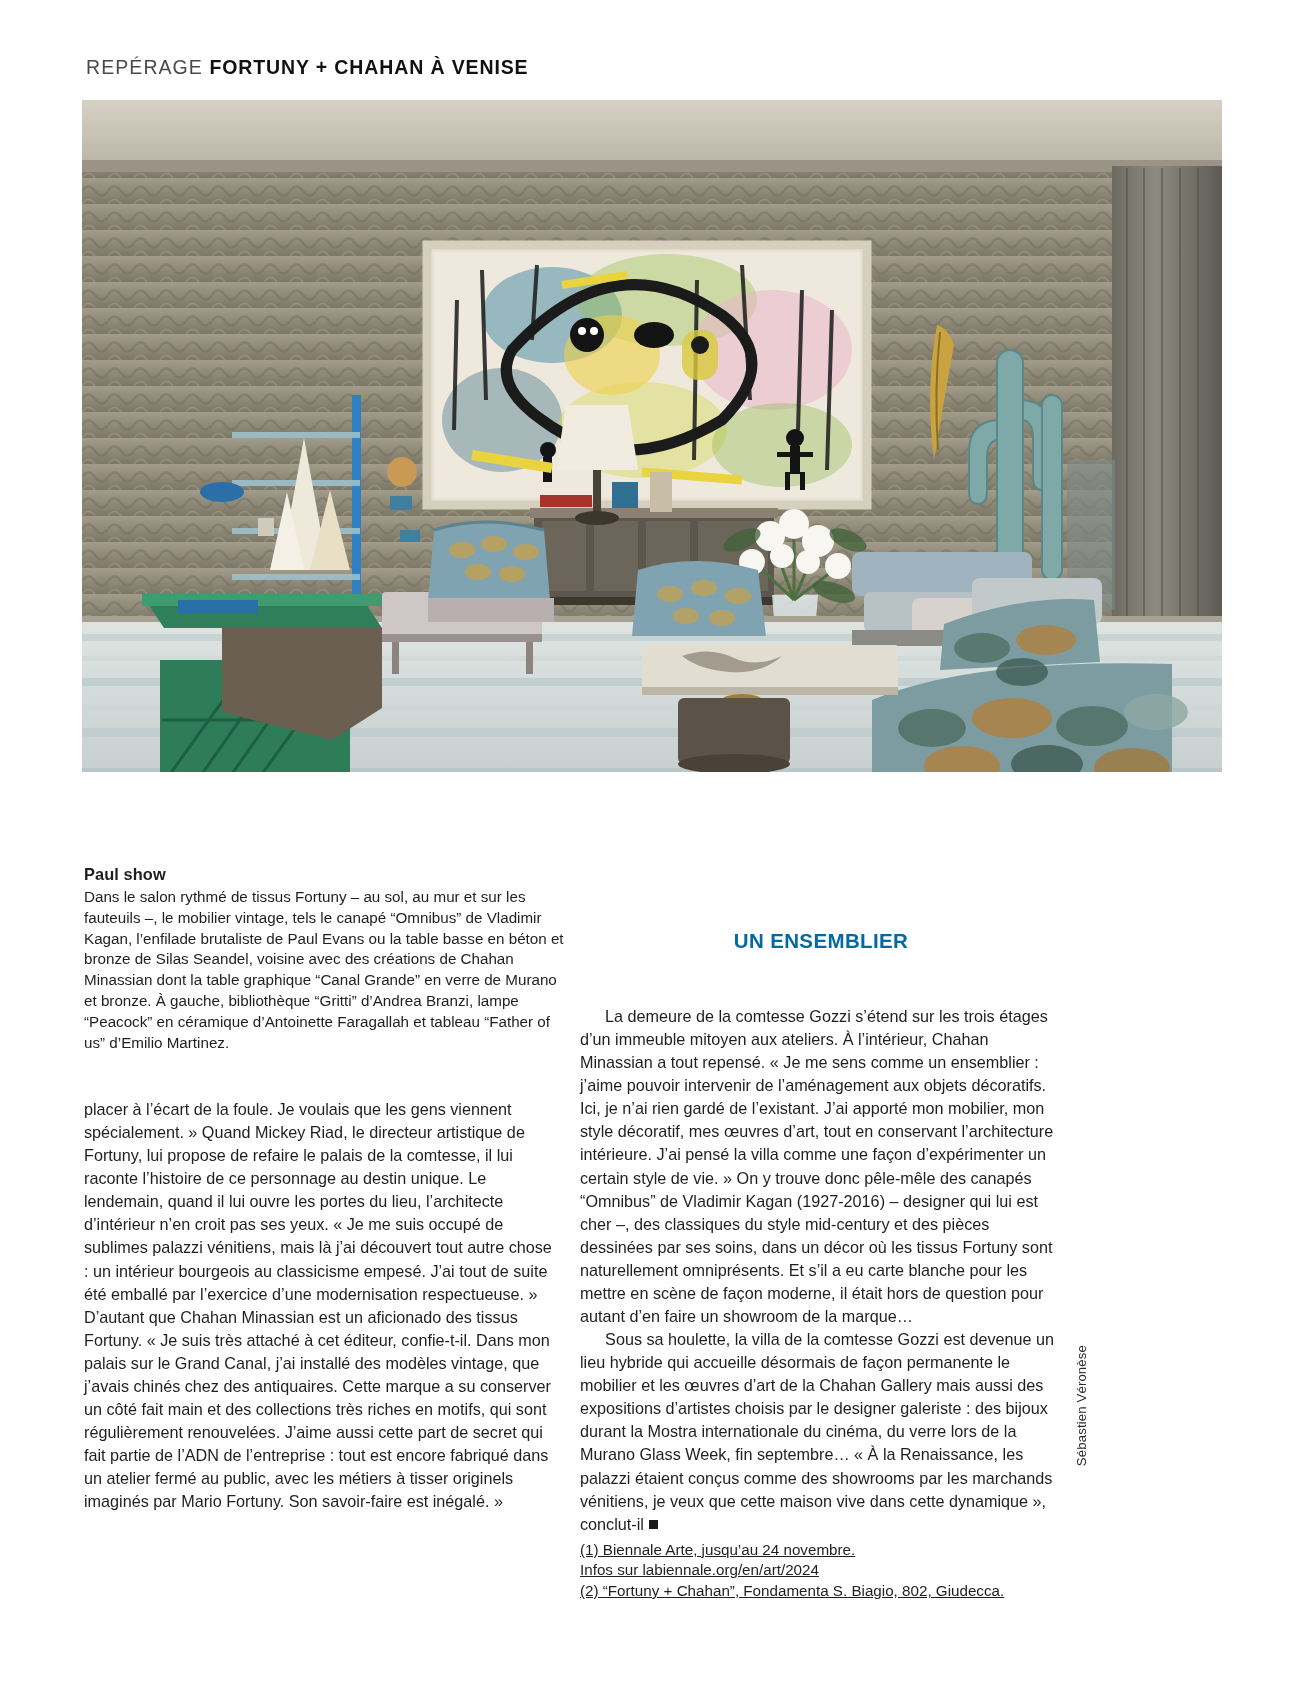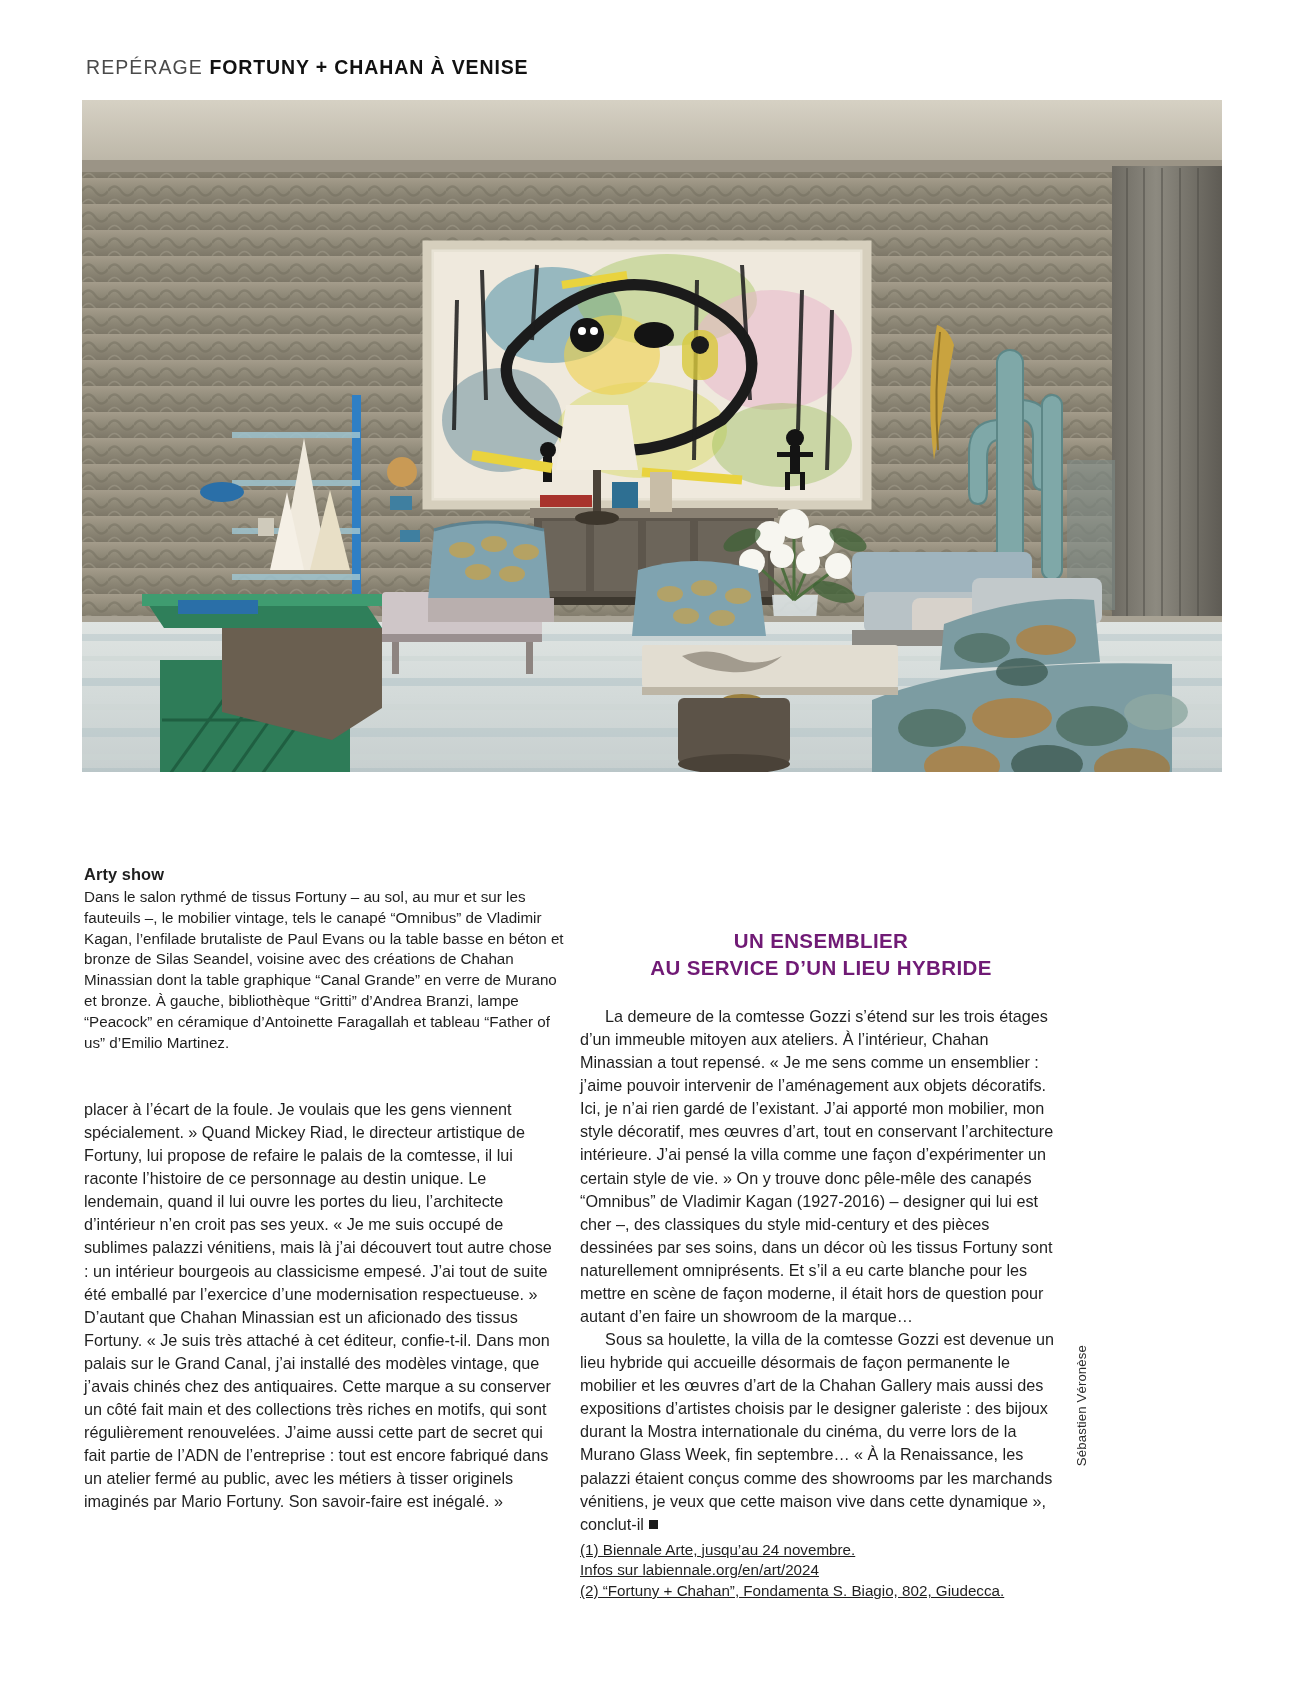--- a/index.html
+++ b/index.html
@@ -86,21 +86,21 @@
     left: 580px;
     top: 927px;
     width: 482px;
     text-align: center;
   }
   .head-line {
     font-weight: 700;
     font-size: 20.5px;
     letter-spacing: 0.018em;
     line-height: 1.33;
-    color: #701a75;
+    color: #0369a1;
   }
 
   .right-col {
     left: 580px;
     top: 1005px;
     width: 482px;
     font-size: 16.2px;
     line-height: 1.425;
   }
   .right-col p + p { margin-top: 0; }
@@ -408,31 +408,30 @@
       <ellipse cx="660" cy="600" rx="20" ry="6" fill="#9a7f3e"></ellipse>
       <rect x="596" y="598" width="112" height="66" rx="6" fill="#5c5348"></rect>
       <ellipse cx="652" cy="664" rx="56" ry="10" fill="#4a4238"></ellipse>
     </g>
 
     <rect x="0" y="0" width="1140" height="672" fill="none"></rect>
   </svg>
 </div>
 
 <div class="col caption-block">
-  <p class="caption-title">Arty show</p>
+  <p class="caption-title">Paul show</p>
   <p class="caption-body">Dans le salon rythmé de tissus Fortuny – au sol, au mur et sur les fauteuils –, le mobilier vintage, tels le canapé “Omnibus” de Vladimir Kagan, l’enfilade brutaliste de Paul Evans ou la table basse en béton et bronze de Silas Seandel, voisine avec des créations de Chahan Minassian dont la table graphique “Canal Grande” en verre de Murano et bronze. À gauche, bibliothèque “Gritti” d’Andrea Branzi, lampe “Peacock” en céramique d’Antoinette Faragallah et tableau “Father of us” d’Emilio Martinez.</p>
 </div>
 
 <div class="col left-col">
   <p>placer à l’écart de la foule. Je voulais que les gens viennent spécialement. » Quand Mickey Riad, le directeur artistique de Fortuny, lui propose de refaire le palais de la comtesse, il lui raconte l’histoire de ce personnage au destin unique. Le lendemain, quand il lui ouvre les portes du lieu, l’architecte d’intérieur n’en croit pas ses yeux. « Je me suis occupé de sublimes palazzi vénitiens, mais là j’ai découvert tout autre chose : un intérieur bourgeois au classicisme empesé. J’ai tout de suite été emballé par l’exercice d’une modernisation respectueuse. » D’autant que Chahan Minassian est un aficionado des tissus Fortuny. « Je suis très attaché à cet éditeur, confie-t-il. Dans mon palais sur le Grand Canal, j’ai installé des modèles vintage, que j’avais chinés chez des antiquaires. Cette marque a su conserver un côté fait main et des collections très riches en motifs, qui sont régulièrement renouvelées. J’aime aussi cette part de secret qui fait partie de l’ADN de l’entreprise : tout est encore fabriqué dans un atelier fermé au public, avec les métiers à tisser originels imaginés par Mario Fortuny. Son savoir-faire est inégalé. »</p>
 </div>
 
 <div class="col head-block">
   <div class="head-line">UN ENSEMBLIER</div>
-  <div class="head-line">AU SERVICE D’UN LIEU HYBRIDE</div>
 </div>
 
 <div class="col right-col">
   <p class="indent">La demeure de la comtesse Gozzi s’étend sur les trois étages d’un immeuble mitoyen aux ateliers. À l’intérieur, Chahan Minassian a tout repensé. « Je me sens comme un ensemblier : j’aime pouvoir intervenir de l’aménagement aux objets décoratifs. Ici, je n’ai rien gardé de l’existant. J’ai apporté mon mobilier, mon style décoratif, mes œuvres d’art, tout en conservant l’architecture intérieure. J’ai pensé la villa comme une façon d’expérimenter un certain style de vie. » On y trouve donc pêle-mêle des canapés “Omnibus” de Vladimir Kagan (1927-2016) – designer qui lui est cher –, des classiques du style mid-century et des pièces dessinées par ses soins, dans un décor où les tissus Fortuny sont naturellement omniprésents. Et s’il a eu carte blanche pour les mettre en scène de façon moderne, il était hors de question pour autant d’en faire un showroom de la marque…</p>
   <p class="indent"><span>Sous sa houlette, la villa de la comtesse Gozzi est devenue un lieu hybride qui accueille désormais de façon permanente le mobilier et les œuvres d’art de la Chahan Gallery mais aussi des expositions d’artistes choisis par le designer galeriste : des bijoux durant la Mostra internationale du cinéma, du verre lors de la Murano Glass Week, fin septembre… « À la Renaissance, les palazzi étaient conçus comme des showrooms par les marchands vénitiens, je veux que cette maison vive dans cette dynamique », conclut-il</span><span class="endmark"></span></p>
 </div>
 
 <div class="col notes">
   <div>(1) Biennale Arte, jusqu’au 24 novembre.</div>
   <div>Infos sur labiennale.org/en/art/2024</div>

